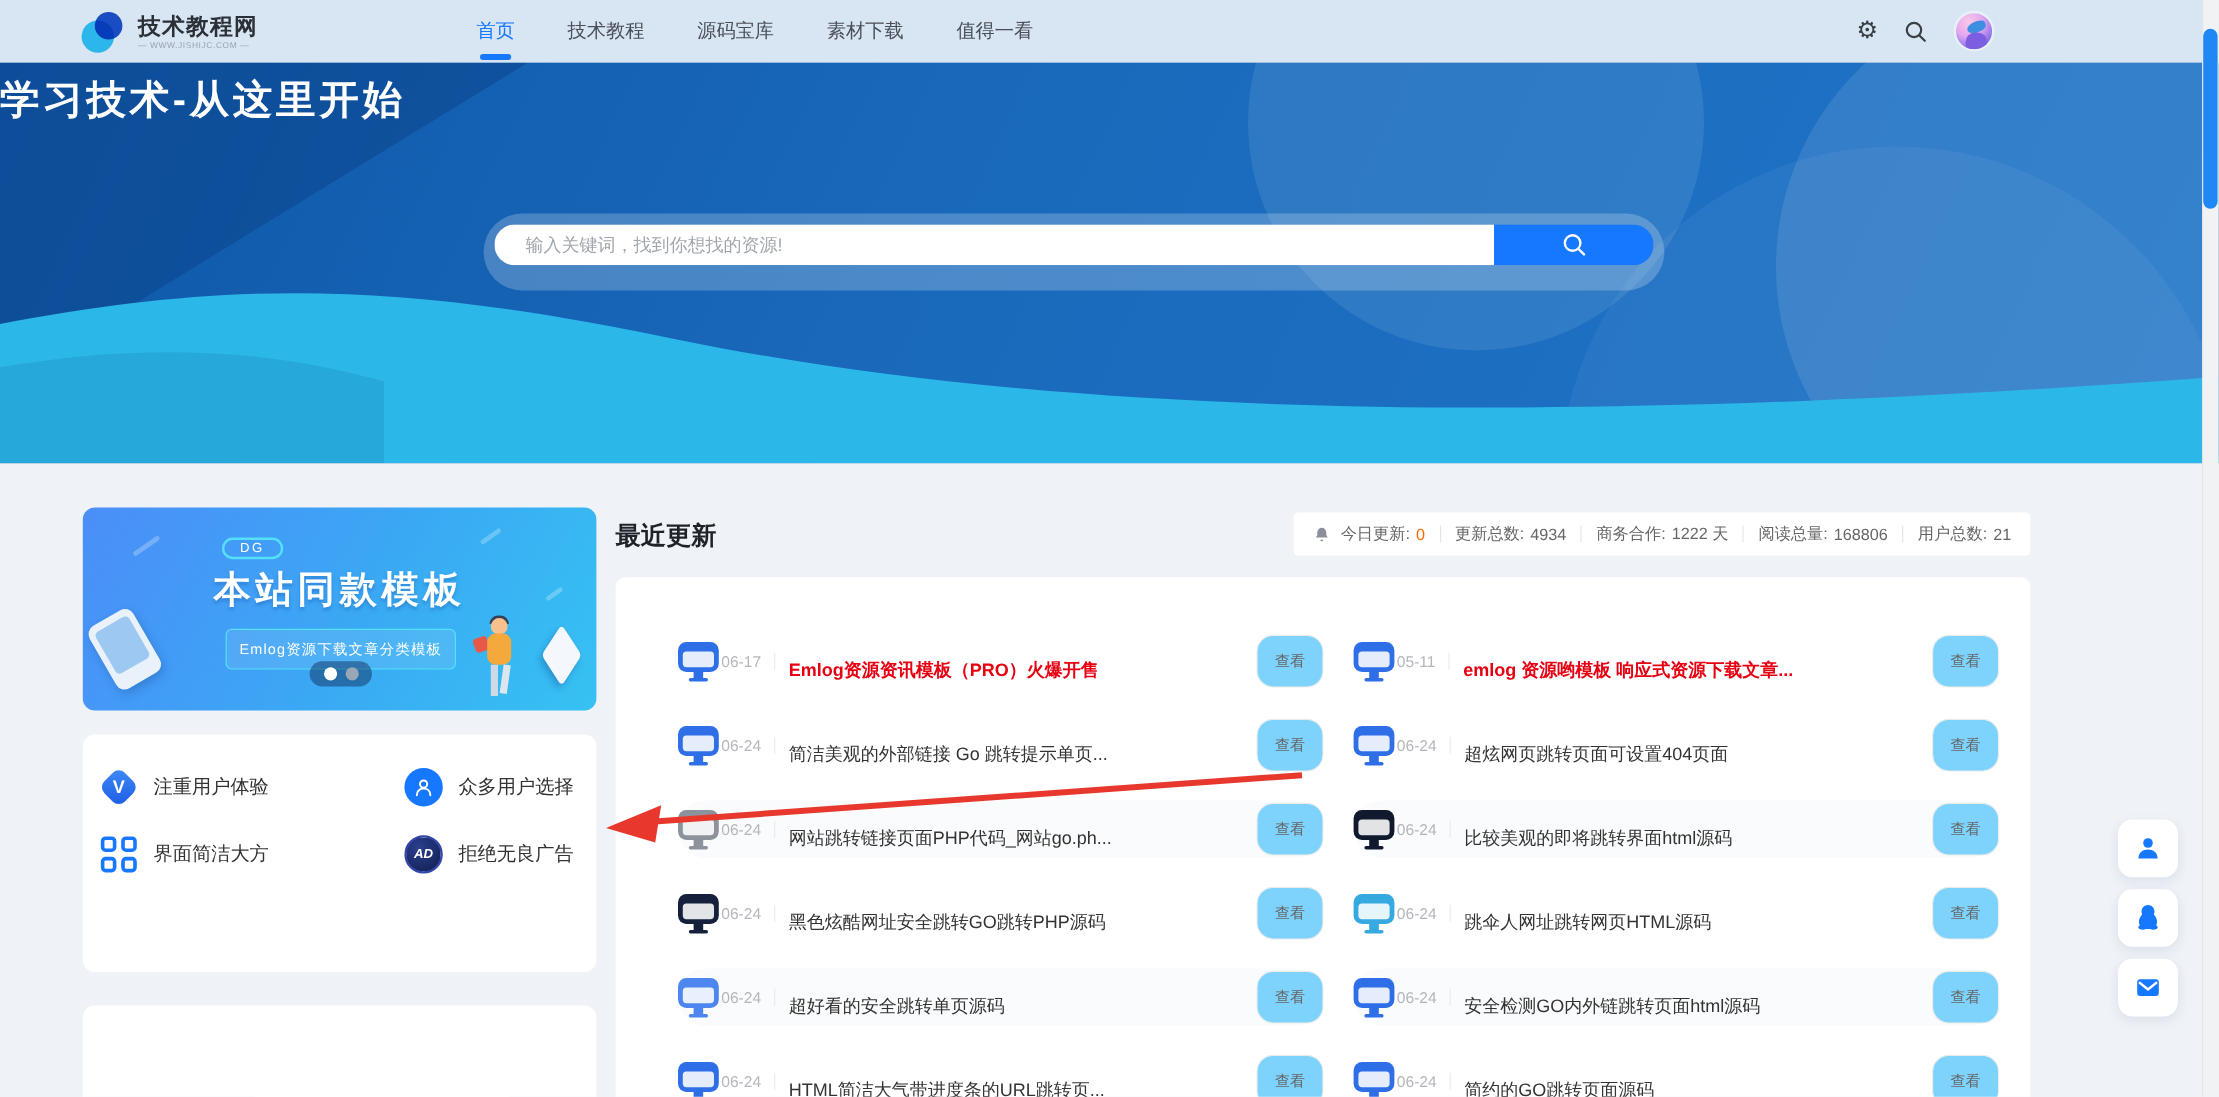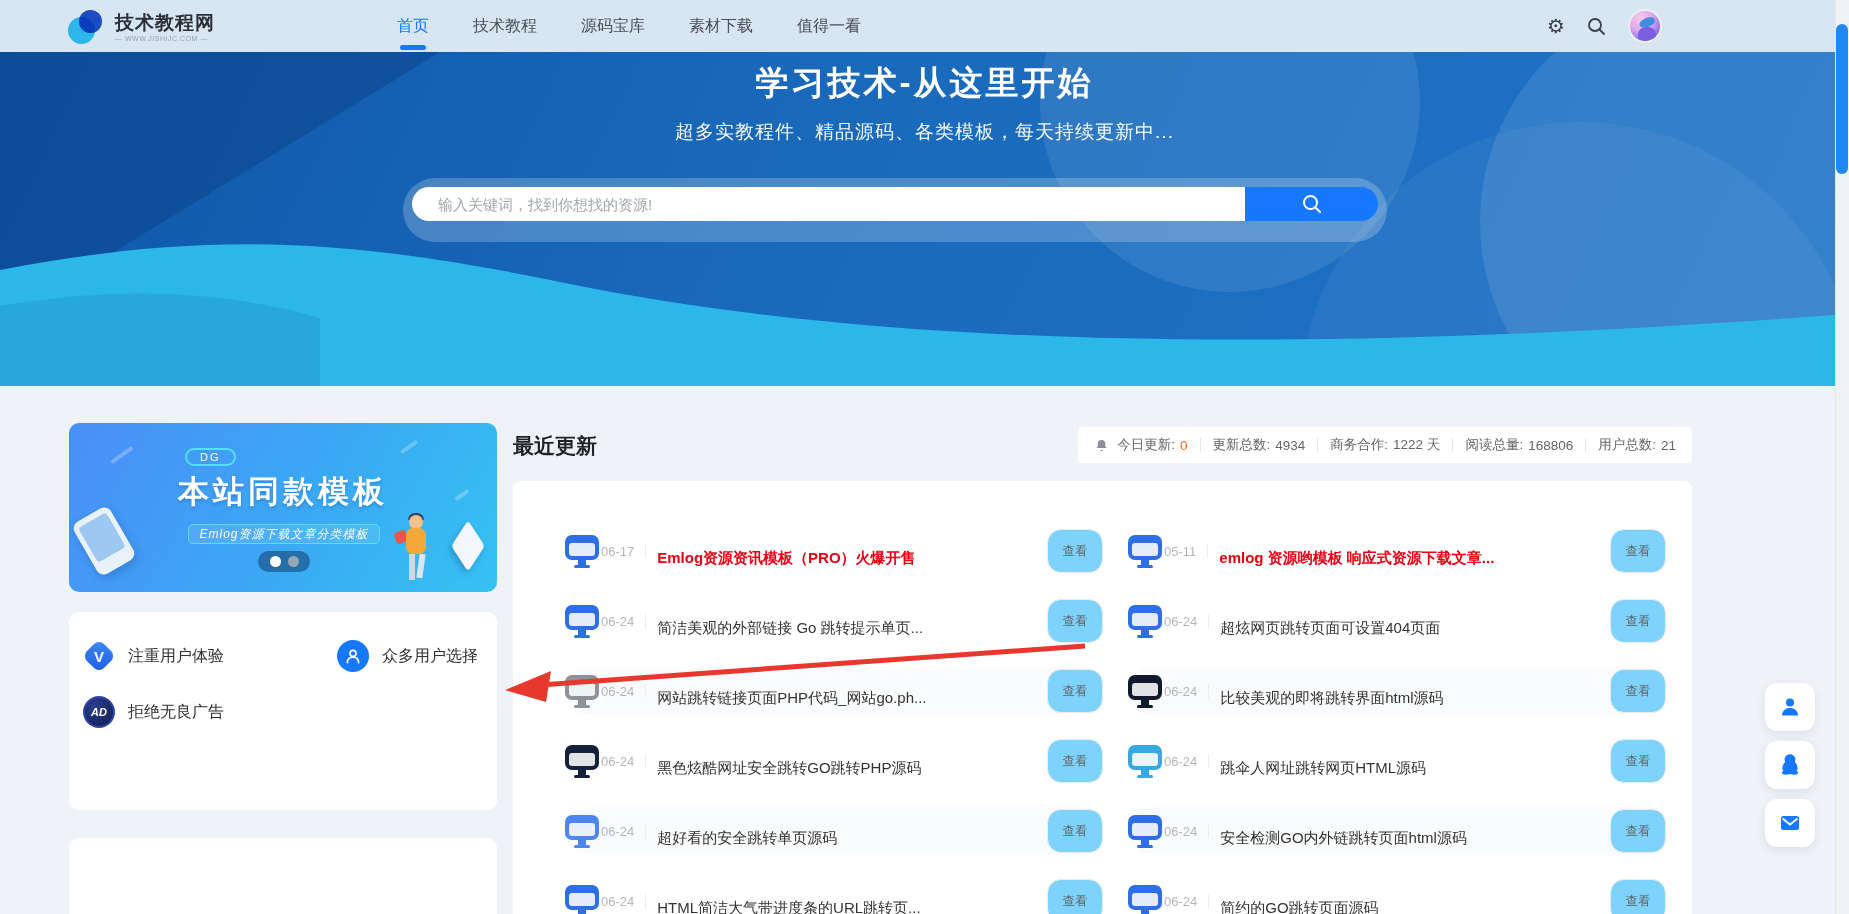--- a/index.html
+++ b/index.html
@@ -33,41 +33,41 @@
   
   .hero { position:absolute; left:0; top:52px; width:100%; height:334px; overflow:hidden;
     background:linear-gradient(115deg,#0f57a8 0%, #1a6abc 45%, #1f74c8 100%); }
   .hero-band { position:absolute; left:0; top:0; width:100%; height:100%;
     clip-path:polygon(0 0, 440px 0, 0 270px); background:rgba(10,64,132,.45); }
   .hero-circle { position:absolute; border-radius:50%; }
   .hc1 { left:1040px; top:-140px; width:380px; height:380px; background:rgba(255,255,255,.09); }
   .hc2 { left:1480px; top:-60px; width:460px; height:460px; background:rgba(255,255,255,.10); }
   .hc3 { left:1300px; top:70px; width:560px; height:560px; background:rgba(255,255,255,.05); }
   .hero-wave { position:absolute; left:0; bottom:0; width:100%; height:200px; }
-  .hero-title { position:relative; text-align:center; margin-top:9px; font-size:33px; font-weight:bold; color:#fff; letter-spacing:3px; z-index:3; }
+  .hero-title { position:relative; text-align:left; margin-top:9px; font-size:33px; font-weight:bold; color:#fff; letter-spacing:3px; z-index:3; }
   .hero-subtitle { position:relative; text-align:center; margin-top:13px; font-size:19px; color:rgba(255,255,255,.96); letter-spacing:1px; z-index:3; }
   .searchbar { position:absolute; left:403px; top:126px; width:984px; height:64px; border-radius:32px;
     background:rgba(255,255,255,.22); padding:9px; z-index:4; }
   .searchbar-inner { display:flex; height:34px; border-radius:23px; overflow:hidden; }
   .search-input { flex:1; border:none; outline:none; background:#fff; padding:0 26px; font-size:15px; color:#333;
     font-family:"Liberation Sans","DejaVu Sans",sans-serif; }
   .search-input::placeholder { color:#a0a6ad; }
   .search-btn { width:133px; background:#1677ff; border:none; cursor:pointer; display:flex; align-items:center; justify-content:center; }
 
   
   .banner-card { position:absolute; left:69px; top:423px; width:428px; height:169px; border-radius:10px; overflow:hidden;
     background:linear-gradient(120deg,#4b8ef8 0%, #3aa9f4 55%, #36c2f2 100%); cursor:pointer; }
   .banner-slash { position:absolute; background:rgba(255,255,255,.25); height:4px; border-radius:2px; transform:rotate(-35deg); }
   .bs1 { left:40px; top:30px; width:26px; } .bs2 { left:330px; top:22px; width:20px; } .bs3 { left:385px; top:70px; width:16px; }
   .banner-badge { position:absolute; left:116px; top:25px; padding:1px 13px; border:2px solid #53e0f8; border-radius:11px;
     color:#fff; font-size:11px; font-weight:normal; letter-spacing:2px; }
   .banner-title { position:absolute; left:0; top:48px; width:100%; text-align:center; font-size:31px; font-weight:bold;
     color:#fff; letter-spacing:4px; text-shadow:0 2px 3px rgba(20,80,160,.35); }
-  .banner-sub { position:absolute; left:119px; top:101px; width:192px; height:20px; border:1px solid #53e0f8; border-radius:5px;
-    background:rgba(255,255,255,.10); color:#fff; font-size:12px; display:flex; align-items:center; justify-content:center; letter-spacing:1px;font-style:italic; }
+  .banner-sub { position:absolute; left:119px; top:101px; width:192px; height:34px; border:1px solid #53e0f8; border-radius:5px;
+    background:rgba(255,255,255,.10); color:#fff; font-size:12px; display:flex; align-items:center; justify-content:center; letter-spacing:1px; }
   .banner-dots { position:absolute; left:189px; top:128px; width:52px; height:21px; border-radius:11px;
     background:rgba(15,50,95,.5); display:flex; align-items:center; justify-content:center; gap:7px; }
   .bdot { width:11px; height:11px; border-radius:50%; }
   .bdot.on { background:#fff; } .bdot.off { background:#98a6b6; }
   .banner-phone { position:absolute; left:14px; top:88px; width:42px; height:60px; border-radius:8px; background:#e9f2fb;
     transform:rotate(-30deg); box-shadow:0 4px 8px rgba(20,70,140,.3); }
   .banner-phone::after { content:""; position:absolute; left:5px; top:6px; width:32px; height:40px; border-radius:4px; background:#9cc8f2; }
   .banner-cube { position:absolute; left:384px; top:108px; width:30px; height:30px; background:#f4f8fd; transform:rotate(45deg) skew(12deg,12deg);
     box-shadow:0 4px 6px rgba(20,70,140,.35); border-radius:4px; }
   .banner-person { position:absolute; left:330px; top:92px; width:34px; height:68px; }
@@ -169,21 +169,20 @@
 <section class="hero">
   <div class="hero-band"></div>
   <div class="hero-circle hc1"></div>
   <div class="hero-circle hc2"></div>
   <div class="hero-circle hc3"></div>
   <svg class="hero-wave" viewBox="0 0 1849 200" preserveAspectRatio="none">
     <path d="M0,84 C190,48 330,48 560,96 C860,158 1260,172 1849,128 L1849,200 L0,200 Z" fill="#2cb7e9"></path>
     <path d="M0,120 C120,100 220,104 320,132 L320,200 L0,200 Z" fill="rgba(30,150,200,0.45)"></path>
   </svg>
   <h1 class="hero-title">学习技术-从这里开始</h1>
-  <div class="hero-subtitle">超多实教程件、精品源码、各类模板，每天持续更新中...</div>
   <div class="searchbar">
     <div class="searchbar-inner">
       <input class="search-input" type="text" placeholder="输入关键词，找到你想找的资源!" style="">
       <button class="search-btn">
         <svg width="22" height="22" viewBox="0 0 22 22">
           <circle cx="9.5" cy="9.5" r="6.5" fill="none" stroke="#fff" stroke-width="2"></circle>
           <line x1="14.5" y1="14.5" x2="19" y2="19" stroke="#fff" stroke-width="2" stroke-linecap="round"></line>
         </svg>
       </button>
     </div>
@@ -223,20 +222,29 @@
       <span class="feature-label">注重用户体验</span>
     </div>
     <div class="feature">
       <span class="fi-user">
         <svg width="18" height="18" viewBox="0 0 24 24">
             <circle cx="12" cy="8.5" r="4" fill="none" stroke="#fff" stroke-width="2.2"></circle>
             <path d="M4.5,21 C4.5,15.8 8,13.5 12,13.5 C16,13.5 19.5,15.8 19.5,21" fill="none" stroke="#fff" stroke-width="2.2" stroke-linecap="round"></path>
           </svg>
       </span>
       <span class="feature-label">众多用户选择</span>
+    </div>
+    <div class="feature">
+      <span class="fi-grid">
+          <span></span>
+          <span></span>
+          <span></span>
+          <span></span>
+        </span>
+      <span class="feature-label">界面简洁大方</span>
     </div>
     <div class="feature">
       <span class="fi-ad">AD</span>
       <span class="feature-label">拒绝无良广告</span>
     </div>
   </div>
 </div>
 
 <div class="empty-card"></div>
 

